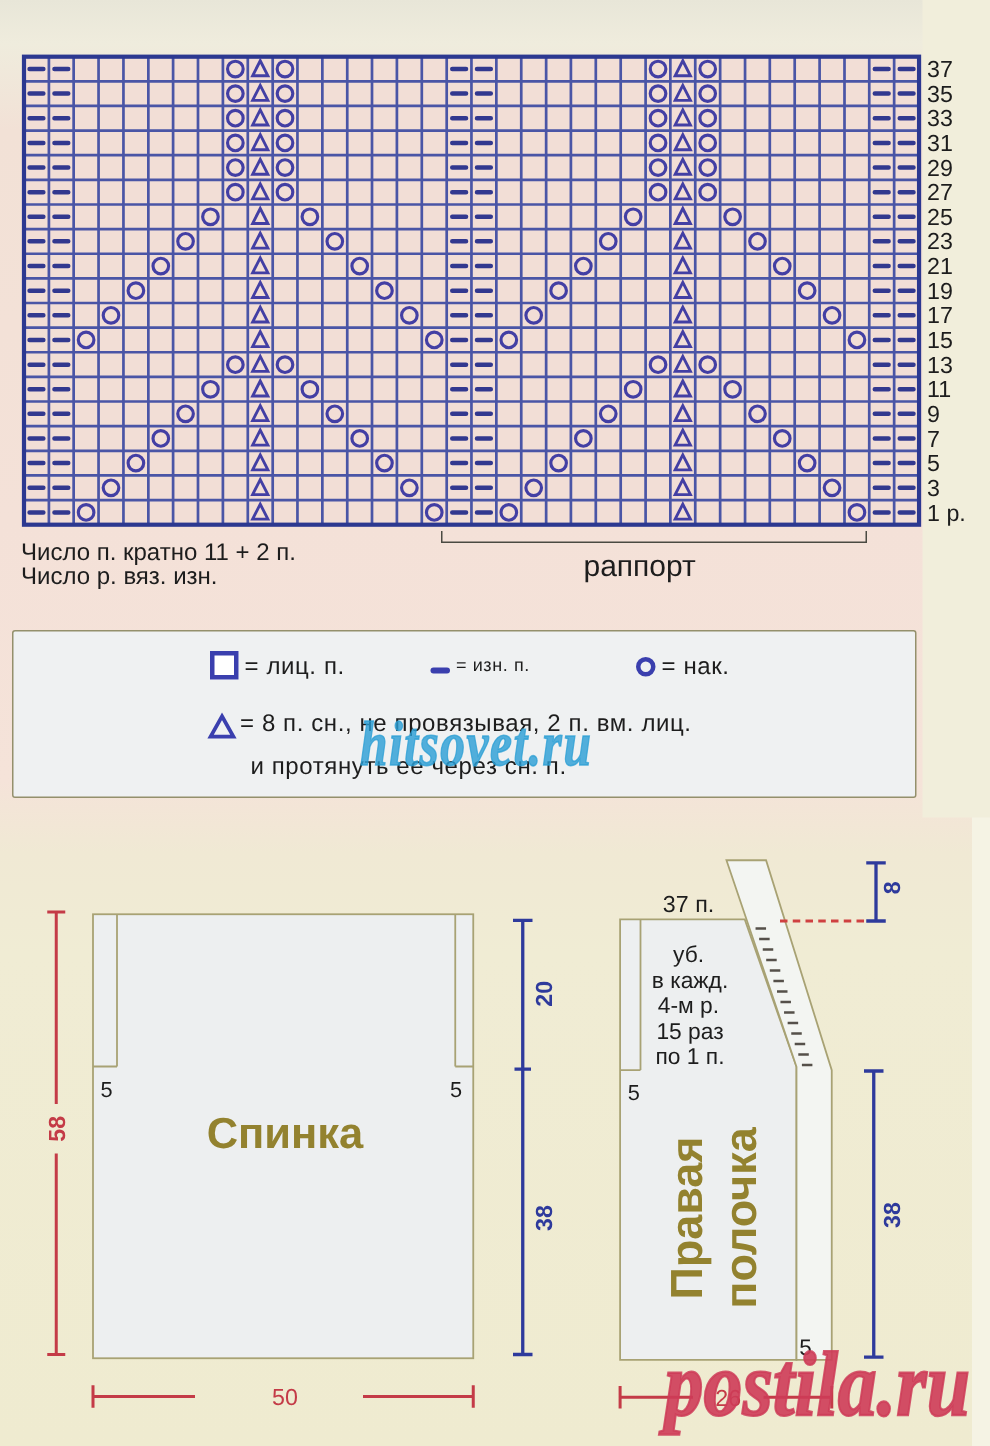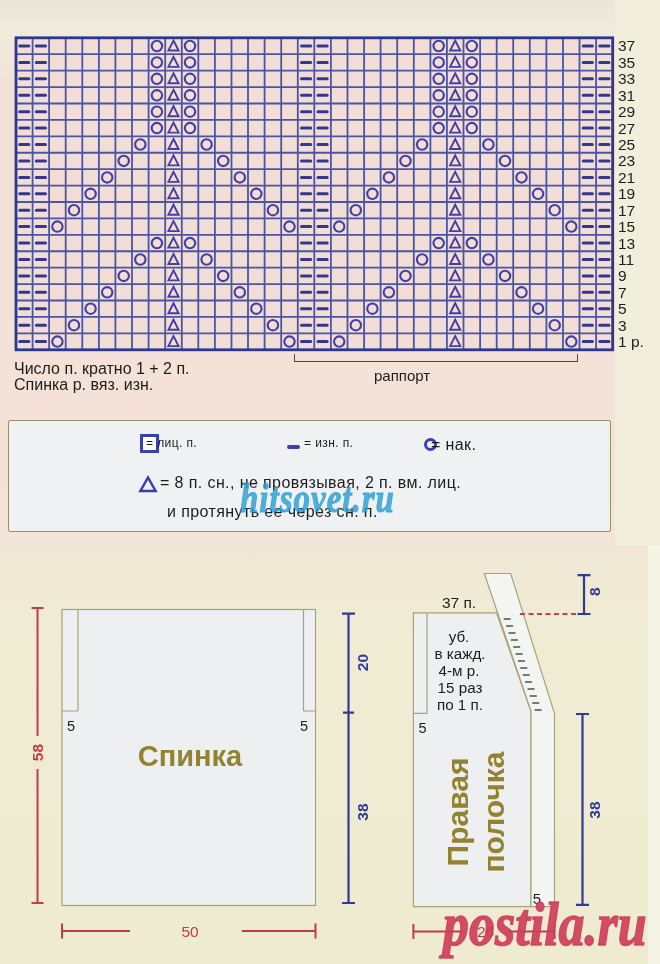--- a/index.html
+++ b/index.html
@@ -162,41 +162,41 @@
       <text x="618" y="248.5">13</text>
       <text x="618" y="264.9">11</text>
       <text x="618" y="281.3">9</text>
       <text x="618" y="297.7">7</text>
       <text x="618" y="314.1">5</text>
       <text x="618" y="330.6">3</text>
       <text x="618" y="347.0">1 р.</text>
     </g>
 </svg>
 
-<div class="t" style="left:14px;top:360.5px;font-size:16px;line-height:1">Число п. кратно 1 + 2 п.</div>
-
-<div class="t" style="left:14px;top:376.5px;font-size:16px;line-height:1">Спинка р. вяз. изн.</div>
+<div class="t" style="left:14px;top:360.5px;font-size:16px;line-height:1">Число п. кратно 11 + 2 п.</div>
+
+<div class="t" style="left:14px;top:376.5px;font-size:16px;line-height:1">Число р. вяз. изн.</div>
 
 <div style="position:absolute;left:294px;top:353.5px;width:282px;height:7px;border-left:1.5px solid #4a4a42;border-right:1.5px solid #4a4a42;border-bottom:1.5px solid #4a4a42"></div>
 
-<div class="t" style="left:374px;top:368px;font-size:15px;line-height:1">раппорт</div>
+<div class="t" style="left:389px;top:368px;font-size:20px;line-height:1">раппорт</div>
 
 <div style="position:absolute;left:8px;top:420px;width:601px;height:110px;background:#eff1f2;border:1px solid #94906c;border-radius:2px"></div>
 
 <div style="position:absolute;left:140px;top:434px;width:12.5px;height:12.5px;border:3px solid #3a3fae;background:#fff"></div>
 
-<div class="t" style="left:146px;top:437px;font-size:12px;line-height:1;letter-spacing:0.4px">= лиц. п.</div>
+<div class="t" style="left:163px;top:437px;font-size:16px;line-height:1;letter-spacing:0.4px">= лиц. п.</div>
 
 <div style="position:absolute;left:287px;top:444.5px;width:13px;height:4px;background:#3a3fae;border-radius:2px"></div>
 
 <div class="t" style="left:304px;top:437px;font-size:12px;line-height:1;letter-spacing:0.4px">= изн. п.</div>
 
 <div style="position:absolute;left:424px;top:438px;width:7px;height:7px;border:3.2px solid #3a3fae;border-radius:50%"></div>
 
-<div class="t" style="left:431px;top:437px;font-size:16px;line-height:1;letter-spacing:0.4px">= нак.</div>
+<div class="t" style="left:441px;top:437px;font-size:16px;line-height:1;letter-spacing:0.4px">= нак.</div>
 
 <svg style="position:absolute;left:138px;top:474px" width="20" height="20">
     <path d="M10 3.5 L17.6 17 L2.4 17 Z" fill="none" stroke="#3a3fae" stroke-width="2.5"></path>
   </svg>
 
 <div class="t" style="left:160px;top:475px;font-size:16px;line-height:1;letter-spacing:0.4px">= 8 п. сн., не провязывая, 2 п. вм. лиц.</div>
 
 <div class="t" style="left:167px;top:504px;font-size:16px;line-height:1;letter-spacing:0.4px">и протянуть ее через сн. п.</div>
 
 <div style="position:absolute;left:240px;top:477px;font-family:'Liberation Serif',serif;font-style:italic;font-weight:bold;font-size:33px;line-height:1;color:rgba(41,158,212,0.8);letter-spacing:1px;-webkit-text-stroke:0.8px rgba(41,158,212,0.75);transform:scaleY(1.28);transform-origin:0 0">hitsovet.ru</div>

